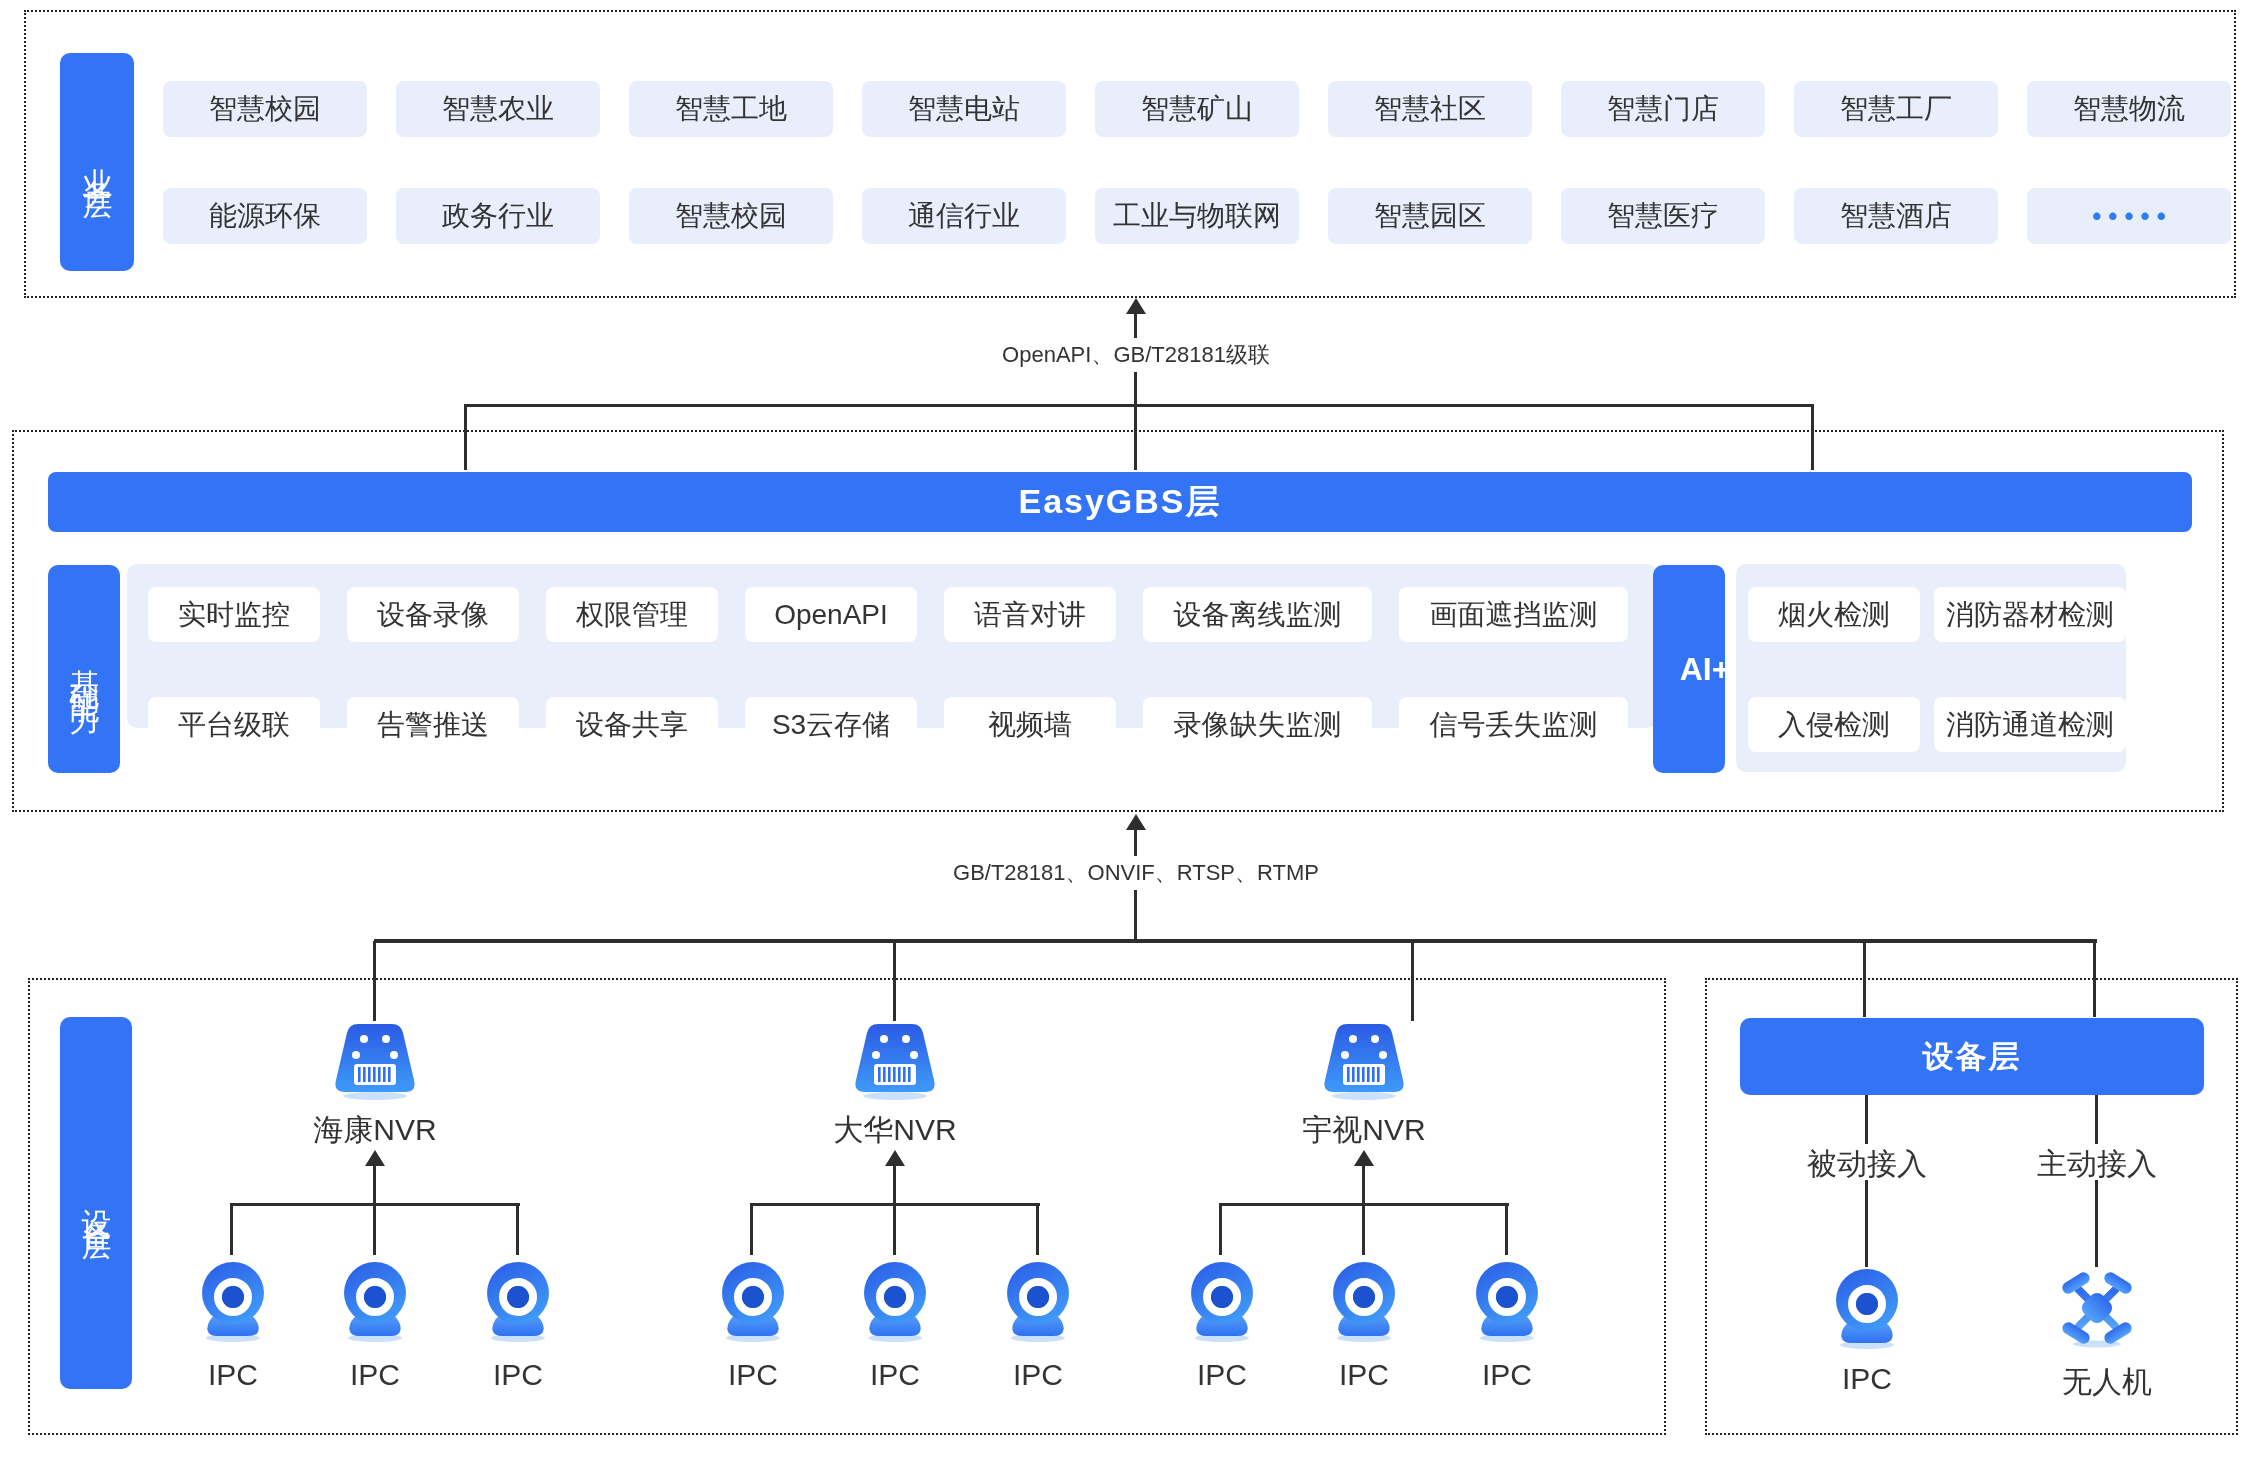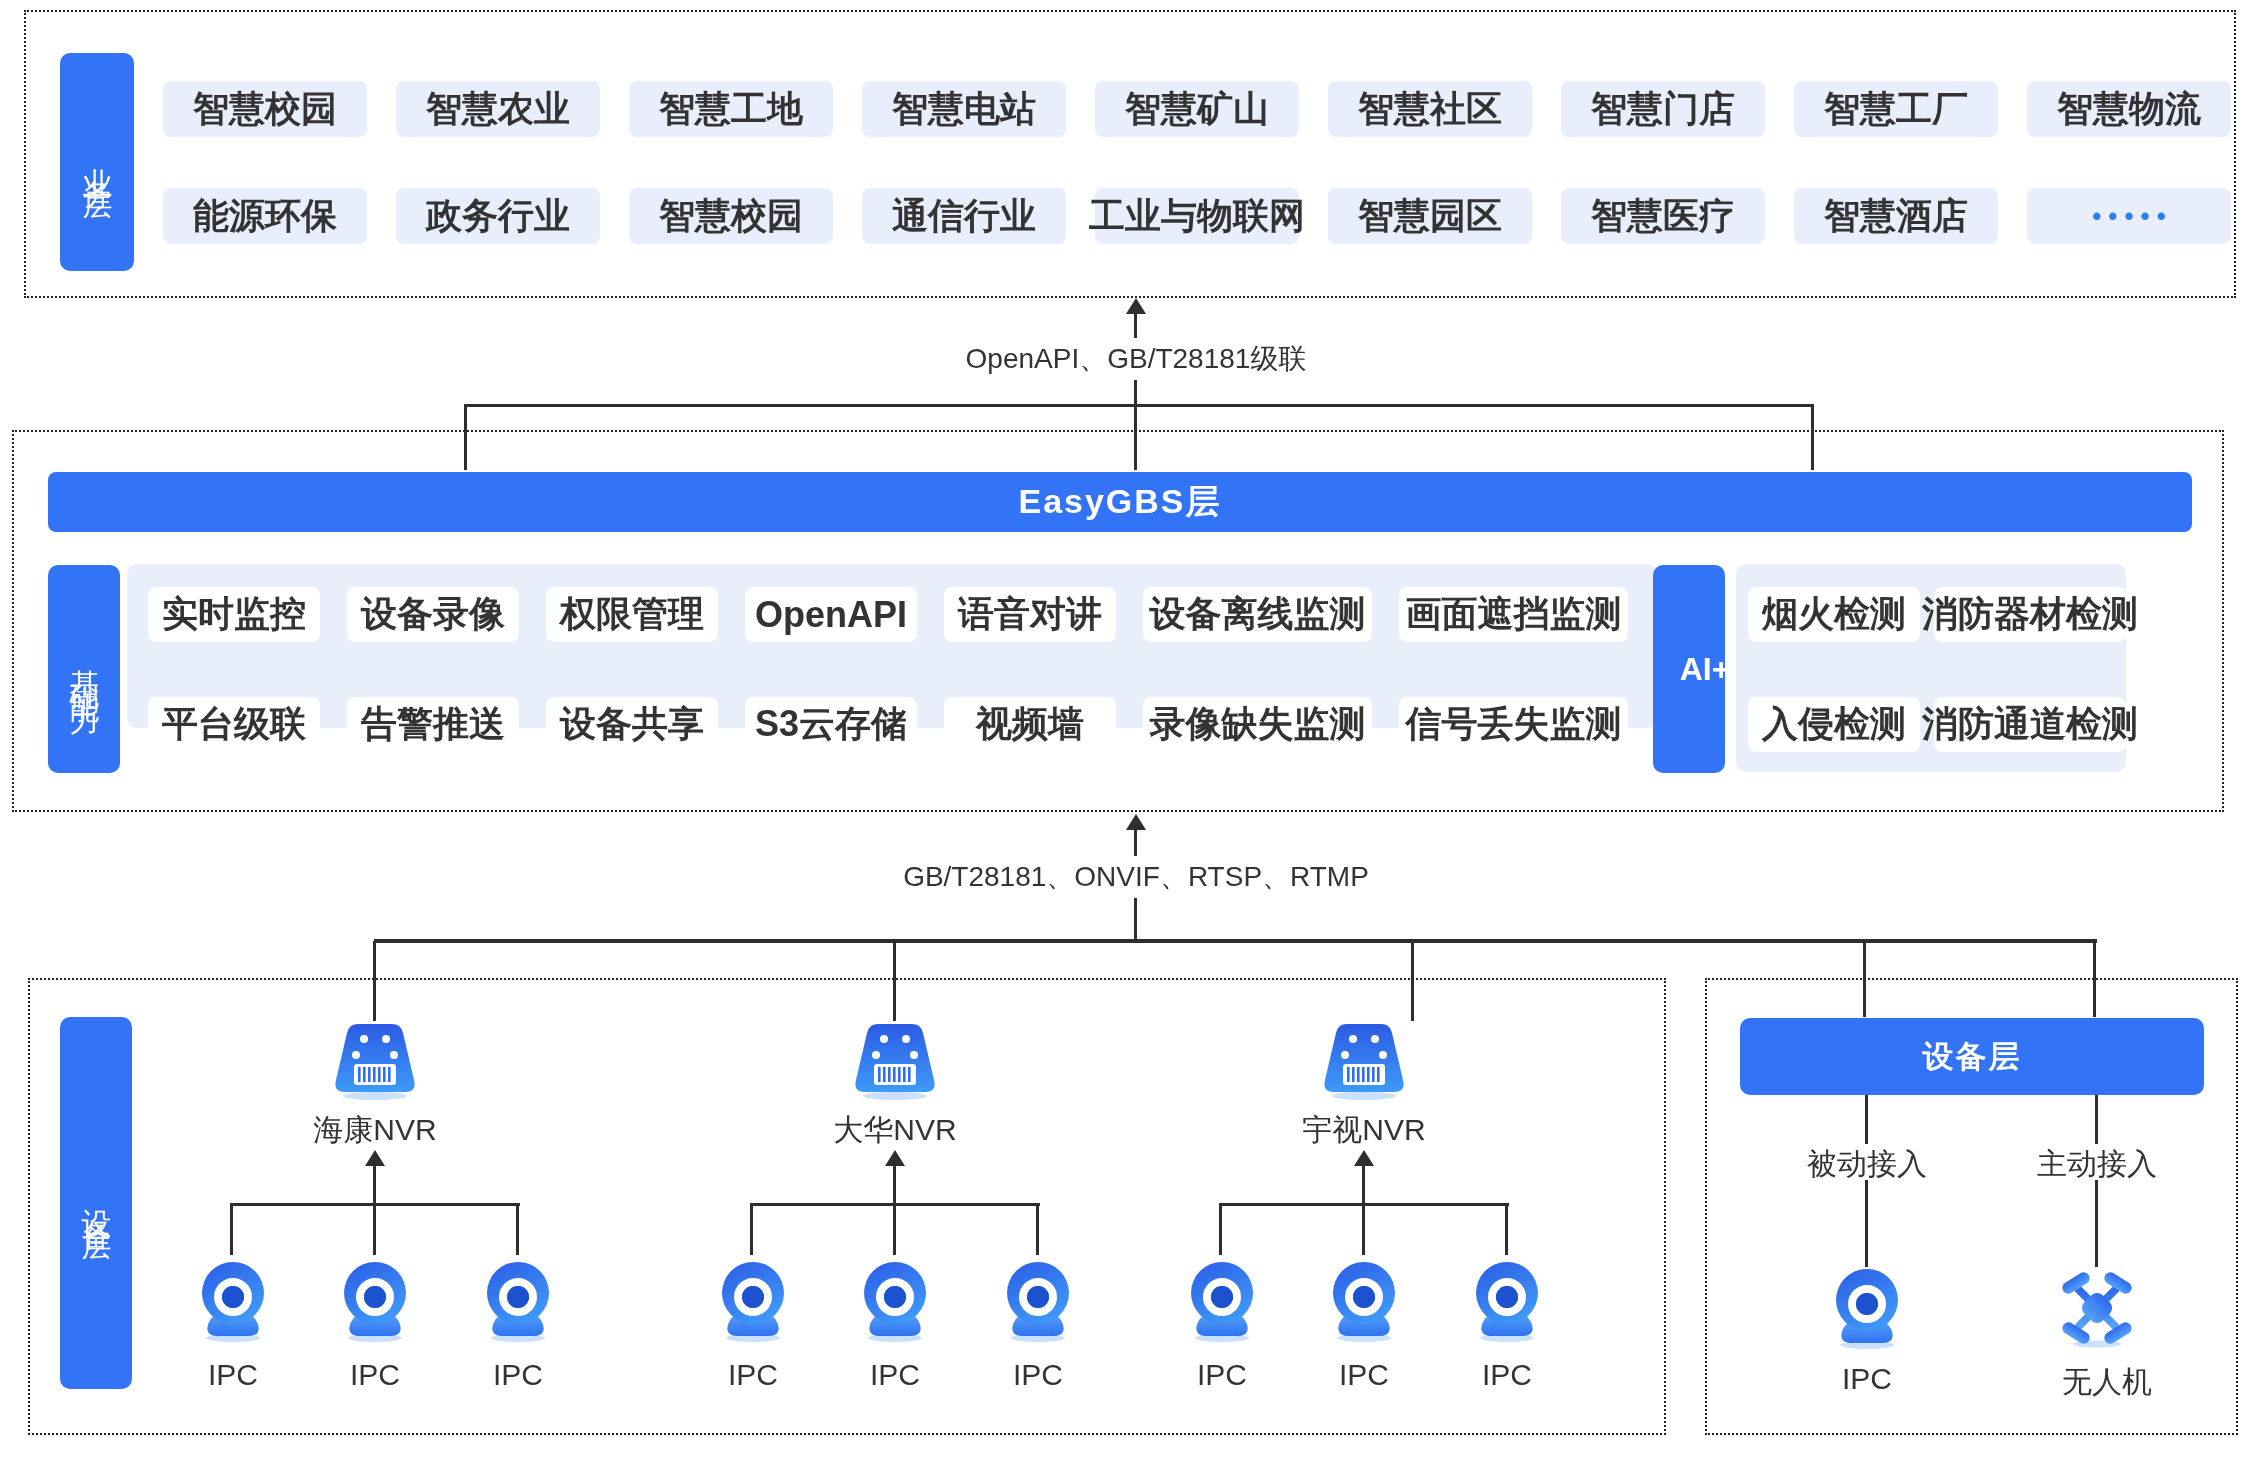--- a/index.html
+++ b/index.html
@@ -18,21 +18,21 @@
   #sec-gbs{left:12px;top:430px;width:2212px;height:382px;}
   #sec-dev-left{left:28px;top:978px;width:1638px;height:457px;}
   #sec-dev-right{left:1705px;top:978px;width:533px;height:457px;}
 
   .vlabel{position:absolute;background:var(--accent);border-radius:10px;color:#fff;
     display:flex;align-items:center;justify-content:center;}
   .vlabel span{writing-mode:vertical-lr;text-orientation:upright;letter-spacing:12px;
     font-size:30px;font-weight:500;}
 
   .chip{background:var(--chip);border-radius:8px;display:flex;align-items:center;
-    justify-content:center;font-size:36px;font-weight:700;color:var(--text);white-space:nowrap;}
+    justify-content:center;font-size:28px;font-weight:400;color:var(--text);white-space:nowrap;}
   .chip.dots{color:var(--dots);font-size:26px;letter-spacing:7px;font-weight:700;padding-left:7px;}
 
   
   #biz-label{left:34px;top:41px;width:74px;height:218px;}
   .biz-row{position:absolute;left:137px;display:flex;gap:29px;}
   .biz-row.r1{top:69px;} .biz-row.r2{top:176px;}
   .biz-row .chip{width:204px;height:56px;}
 
   
   .gbsbar{position:absolute;left:34px;top:40px;width:2144px;height:60px;background:var(--accent);
@@ -53,21 +53,21 @@
   .ai-row.r1{top:23px;} .ai-row.r2{top:133px;}
   .ai-row .chip{width:172px;height:55px;background:#fff;}
   .ai-row .chip:nth-child(2){width:192px;}
 
   
   .hline,.vline{position:absolute;background:var(--line);z-index:1;}
   .vline{width:3px;}
   .arrow-up{position:absolute;width:0;height:0;border-left:10px solid transparent;
     border-right:10px solid transparent;border-bottom:16px solid var(--line);z-index:1;}
   .conn-label{position:absolute;transform:translateX(-50%);background:#fff;padding:2px 16px;
-    font-size:28px;font-weight:500;color:var(--text);z-index:3;white-space:nowrap;}
+    font-size:22px;font-weight:500;color:var(--text);z-index:3;white-space:nowrap;}
 
   
   #clusters{position:absolute;left:0;top:0;width:100%;height:100%;z-index:2;}
   .cluster{position:absolute;top:1020px;width:366px;height:390px;}
   .icon-slot{display:block;}
   .icon-slot svg{display:block;width:100%;height:100%;}
   .nvr-slot{position:absolute;left:135px;top:0;width:96px;height:80px;}
   .nvr-name{position:absolute;left:0;top:90px;width:366px;text-align:center;
     font-size:30px;font-weight:500;}
   .ipc-slot{position:absolute;top:240px;width:80px;height:82px;}

